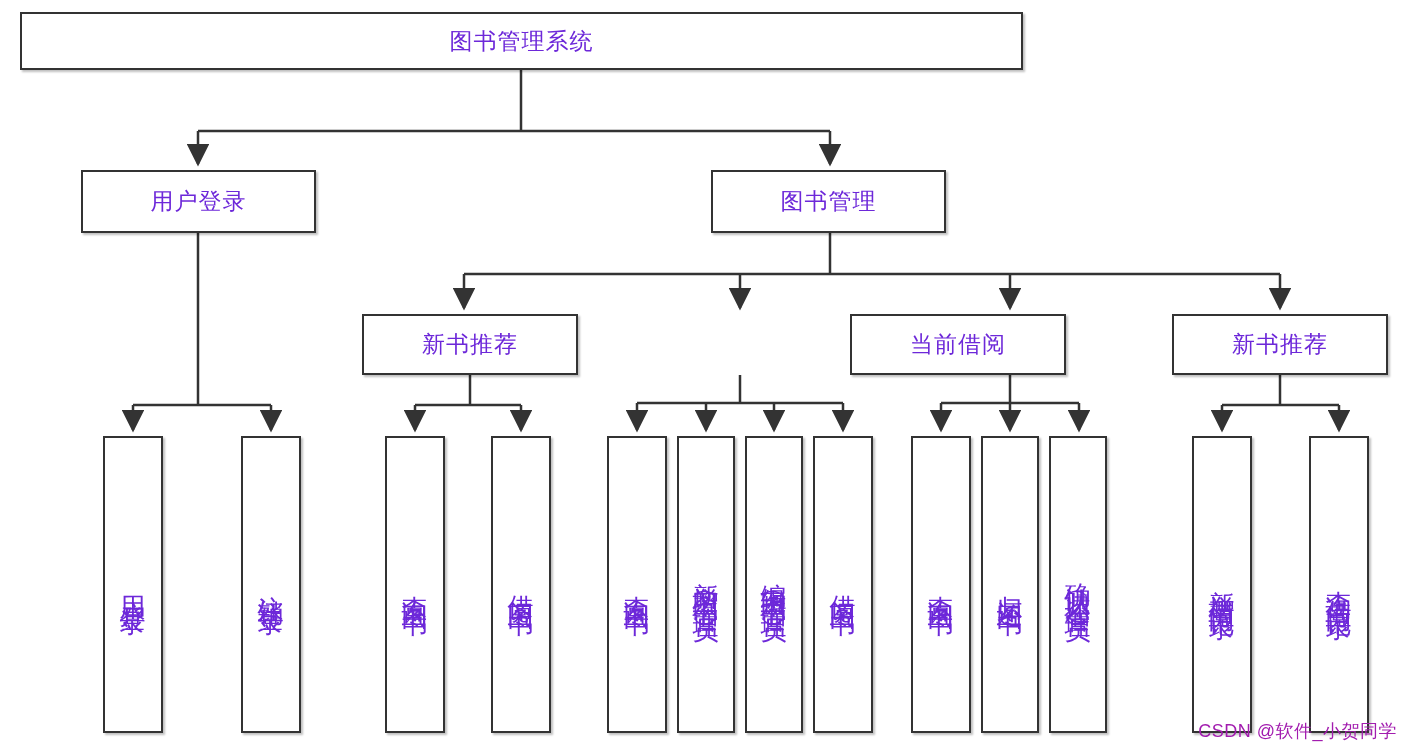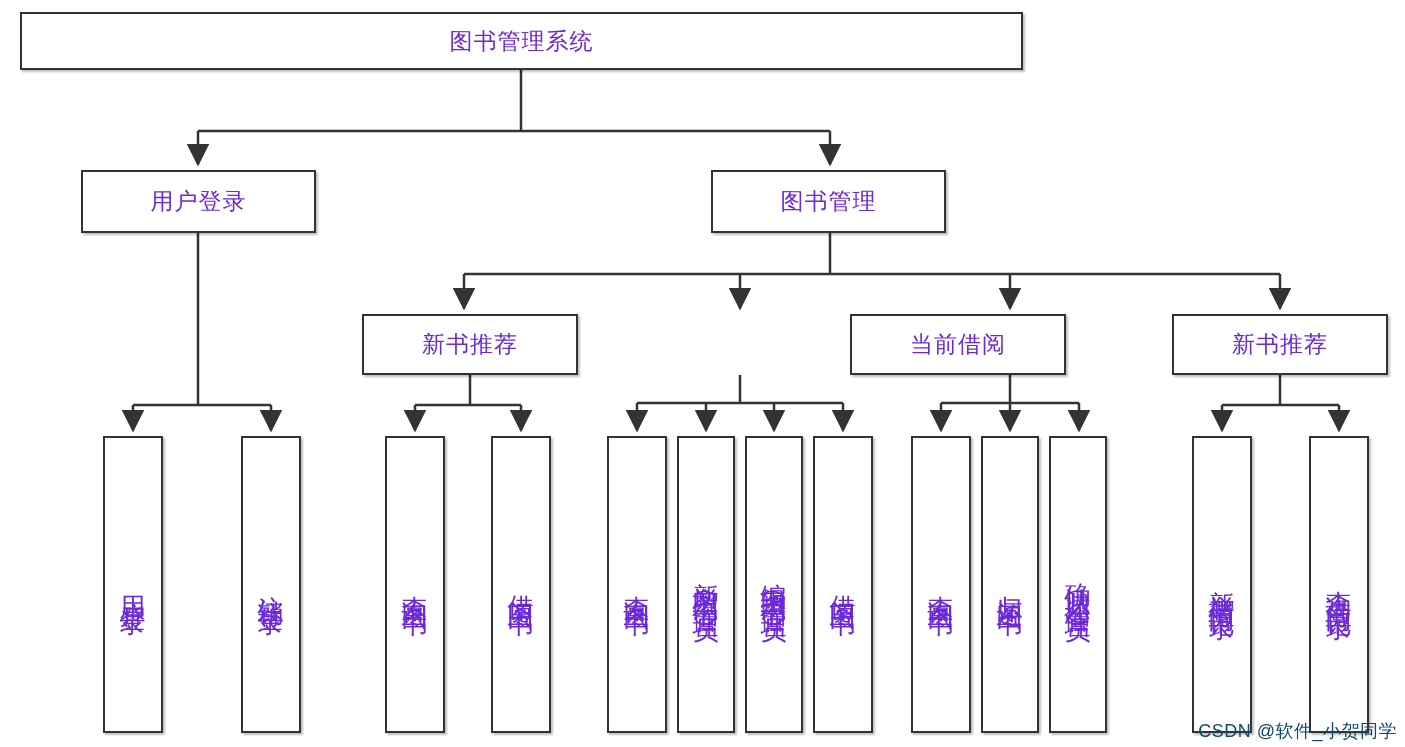--- a/index.html
+++ b/index.html
@@ -54,21 +54,21 @@
     text-orientation: upright;
     font-size: 26px;
     letter-spacing: 5px;
     line-height: 1.0;
   }
   .watermark {
     position: absolute;
     right: 8px;
     bottom: 4px;
     font-size: 18px;
-    color: #0c4a6e;
+    color: #a21caf;
     letter-spacing: 0.5px;
     white-space: nowrap;
   }
 </style>
 </head>
 <body>
 
 <div id="canvas">
 
   <svg class="edges" viewBox="0 0 1405 747" xmlns="http://www.w3.org/2000/svg">

